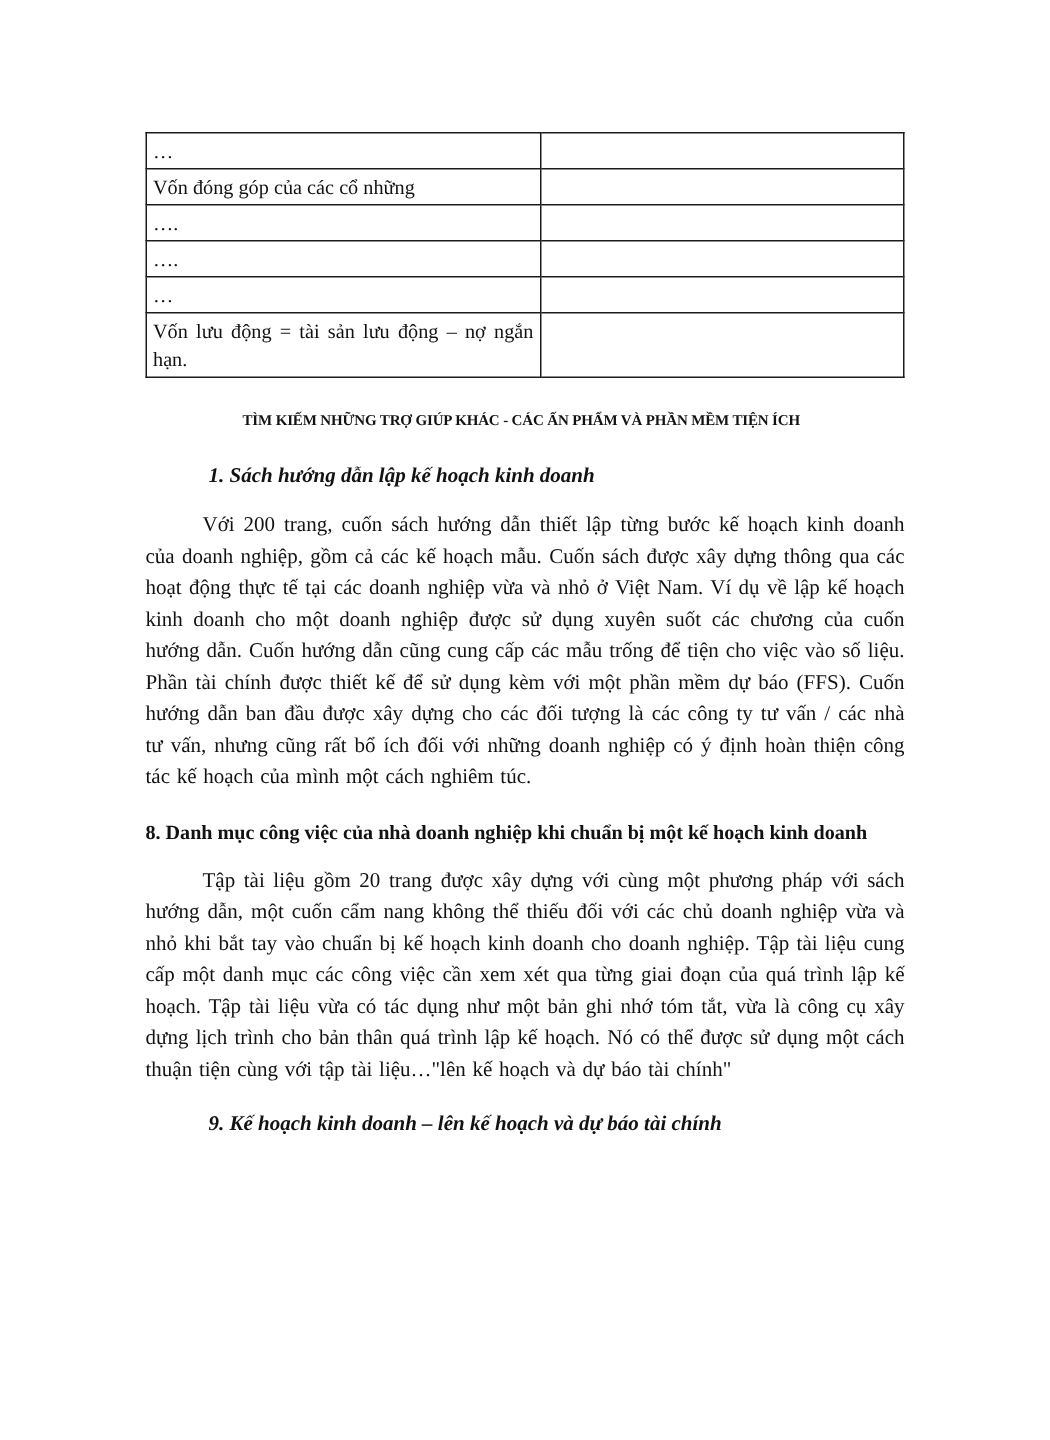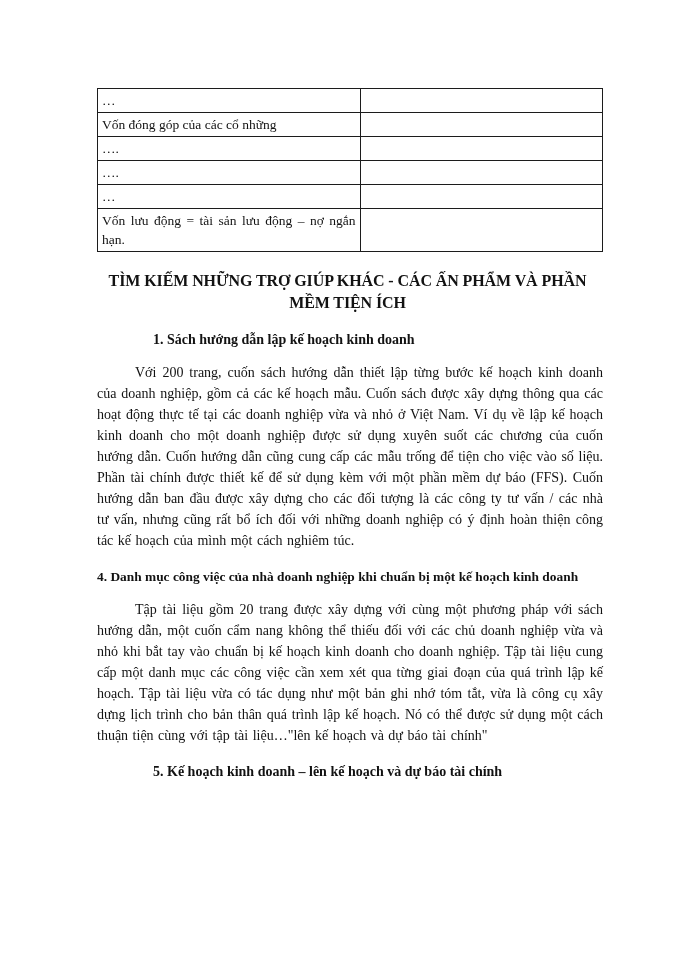--- a/index.html
+++ b/index.html
@@ -31,33 +31,33 @@
     line-height: 19px;
     vertical-align: middle;
     box-sizing: border-box;
     text-align: justify;
   }
   table.fin-table td.col-label { width: 52%; }
   table.fin-table td.col-value { width: 48%; }
 
   .doc-title {
     margin: 18px 5px 0 0;
-    font-size: 16px;
+    font-size: 10px;
     font-weight: bold;
     text-align: center;
     line-height: 22px;
     letter-spacing: -0.1px;
   }
   .heading {
     margin: 17px 0 0 0;
     font-size: 14px;
     font-weight: bold;
     line-height: 18px;
   }
-  .heading.indented { margin-left: 56px; }
+  .heading.indented { margin-left: 42px; font-style: italic; }
   .heading.full-line {
     font-size: 13.4px;
     white-space: nowrap;
     overflow: hidden;
   }
   .para {
     margin: 13px 0 0 0;
     font-size: 14px;
     line-height: 21px;
     text-align: justify;
@@ -99,19 +99,19 @@
           <td class="col-value"></td>
         </tr>
       </tbody>
     </table>
 
     <div class="doc-title">TÌM KIẾM NHỮNG TRỢ GIÚP KHÁC - CÁC ẤN PHẨM VÀ PHẦN MỀM TIỆN ÍCH</div>
 
     <div class="heading indented">1. Sách hướng dẫn lập kế hoạch kinh doanh</div>
     <p class="para">Với 200 trang, cuốn sách hướng dẫn thiết lập từng bước kế hoạch kinh doanh của doanh nghiệp, gồm cả các kế hoạch mẫu. Cuốn sách được xây dựng thông qua các hoạt động thực tế tại các doanh nghiệp vừa và nhỏ ở Việt Nam. Ví dụ về lập kế hoạch kinh doanh cho một doanh nghiệp được sử dụng xuyên suốt các chương của cuốn hướng dẫn. Cuốn hướng dẫn cũng cung cấp các mẫu trống để tiện cho việc vào số liệu. Phần tài chính được thiết kế để sử dụng kèm với một phần mềm dự báo (FFS). Cuốn hướng dẫn ban đầu được xây dựng cho các đối tượng là các công ty tư vấn / các nhà tư vấn, nhưng cũng rất bổ ích đối với những doanh nghiệp có ý định hoàn thiện công tác kế hoạch của mình một cách nghiêm túc.</p>
 
-    <div class="heading full-line">4. Danh mục công việc của nhà doanh nghiệp khi chuẩn bị một kế hoạch kinh doanh</div>
+    <div class="heading full-line">8. Danh mục công việc của nhà doanh nghiệp khi chuẩn bị một kế hoạch kinh doanh</div>
     <p class="para">Tập tài liệu gồm 20 trang được xây dựng với cùng một phương pháp với sách hướng dẫn, một cuốn cẩm nang không thể thiếu đối với các chủ doanh nghiệp vừa và nhỏ khi bắt tay vào chuẩn bị kế hoạch kinh doanh cho doanh nghiệp. Tập tài liệu cung cấp một danh mục các công việc cần xem xét qua từng giai đoạn của quá trình lập kế hoạch. Tập tài liệu vừa có tác dụng như một bản ghi nhớ tóm tắt, vừa là công cụ xây dựng lịch trình cho bản thân quá trình lập kế hoạch. Nó có thể được sử dụng một cách thuận tiện cùng với tập tài liệu…"lên  kế hoạch và dự báo tài chính"</p>
 
-    <div class="heading indented">5. Kế hoạch kinh doanh  – lên kế hoạch và dự báo tài chính</div>
+    <div class="heading indented">9. Kế hoạch kinh doanh  – lên kế hoạch và dự báo tài chính</div>
 
   </div>
 </div>
 
 </body></html>

